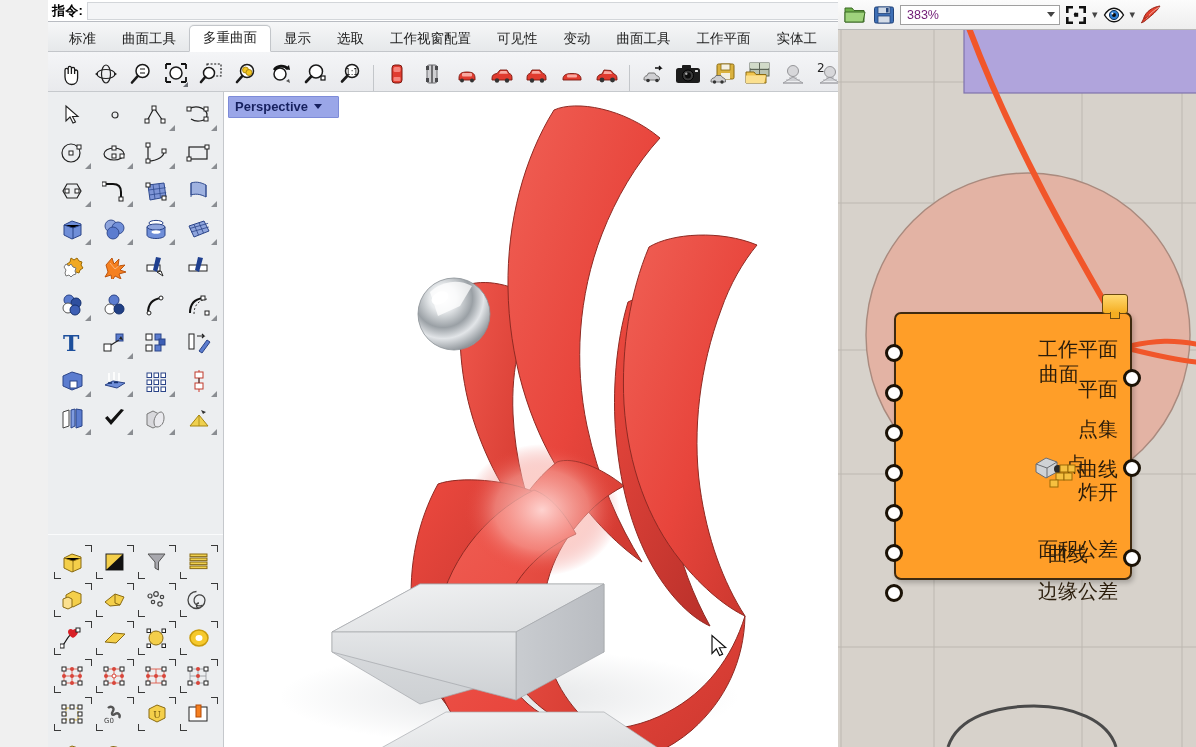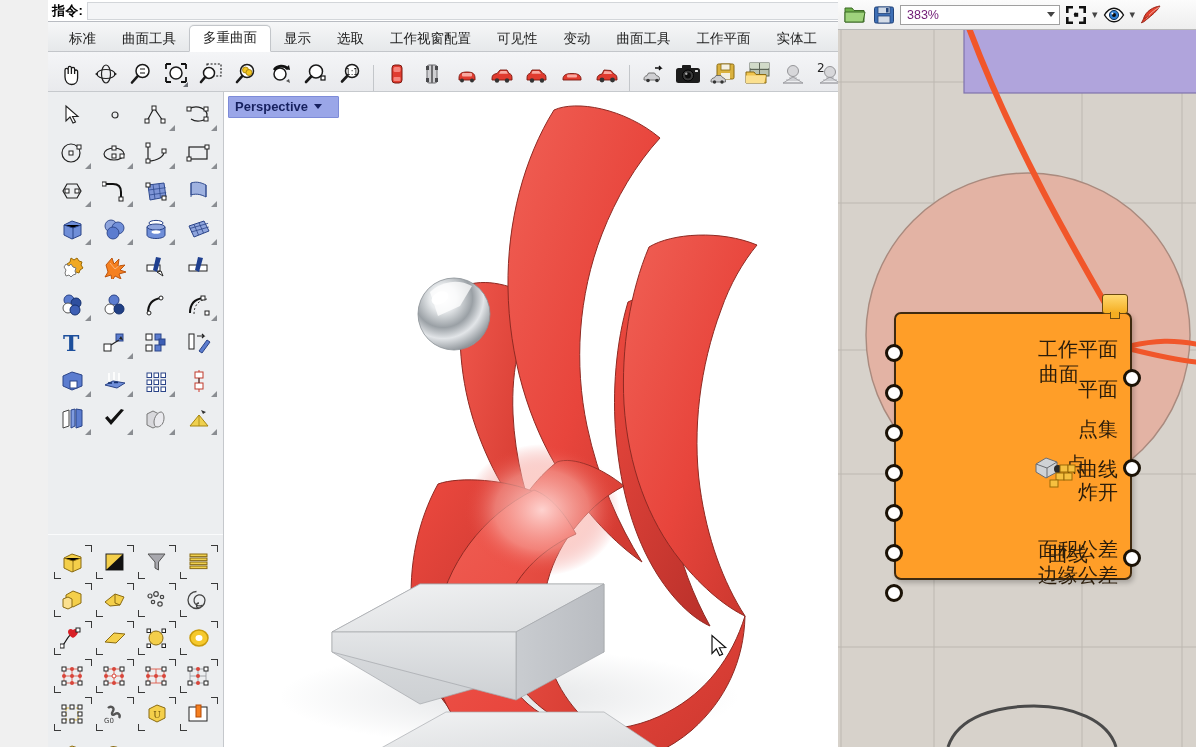--- a/index.html
+++ b/index.html
@@ -1169,21 +1169,21 @@
         <div class="port out" style="top:55px"></div>
         <div class="port out" style="top:145px"></div>
         <div class="port out" style="top:235px"></div>
 
         <div class="row inlabel" style="top:22px">工作平面</div>
         <div class="row inlabel" style="top:62px">平面</div>
         <div class="row inlabel" style="top:102px">点集</div>
         <div class="row inlabel" style="top:142px">曲线</div>
         <div class="row inlabel" style="top:165px">炸开</div>
         <div class="row inlabel" style="top:222px">面积公差</div>
-        <div class="row inlabel" style="top:248px">边缘公差</div>
+        <div class="row inlabel" style="top:264px">边缘公差</div>
 
         <div class="row outlabel" style="top:47px;left:143px">曲面</div>
         <div class="row outlabel" style="top:137px;left:170px">点</div>
         <div class="row outlabel" style="top:227px;left:152px">曲线</div>
 
         <div class="nodeicon">
           <svg width="46" height="38" viewBox="0 0 46 38">
             <path d="M4 10l10-6 11 4v10l-11 6-10-6z" fill="#cfd2d6" stroke="#6b6d71" stroke-width="1"></path>
             <path d="M4 10l11 4 10-6M15 14v10" stroke="#6b6d71" stroke-width="1" fill="none"></path>
             <circle cx="26" cy="15" r="4" fill="#2b2b2b"></circle>

